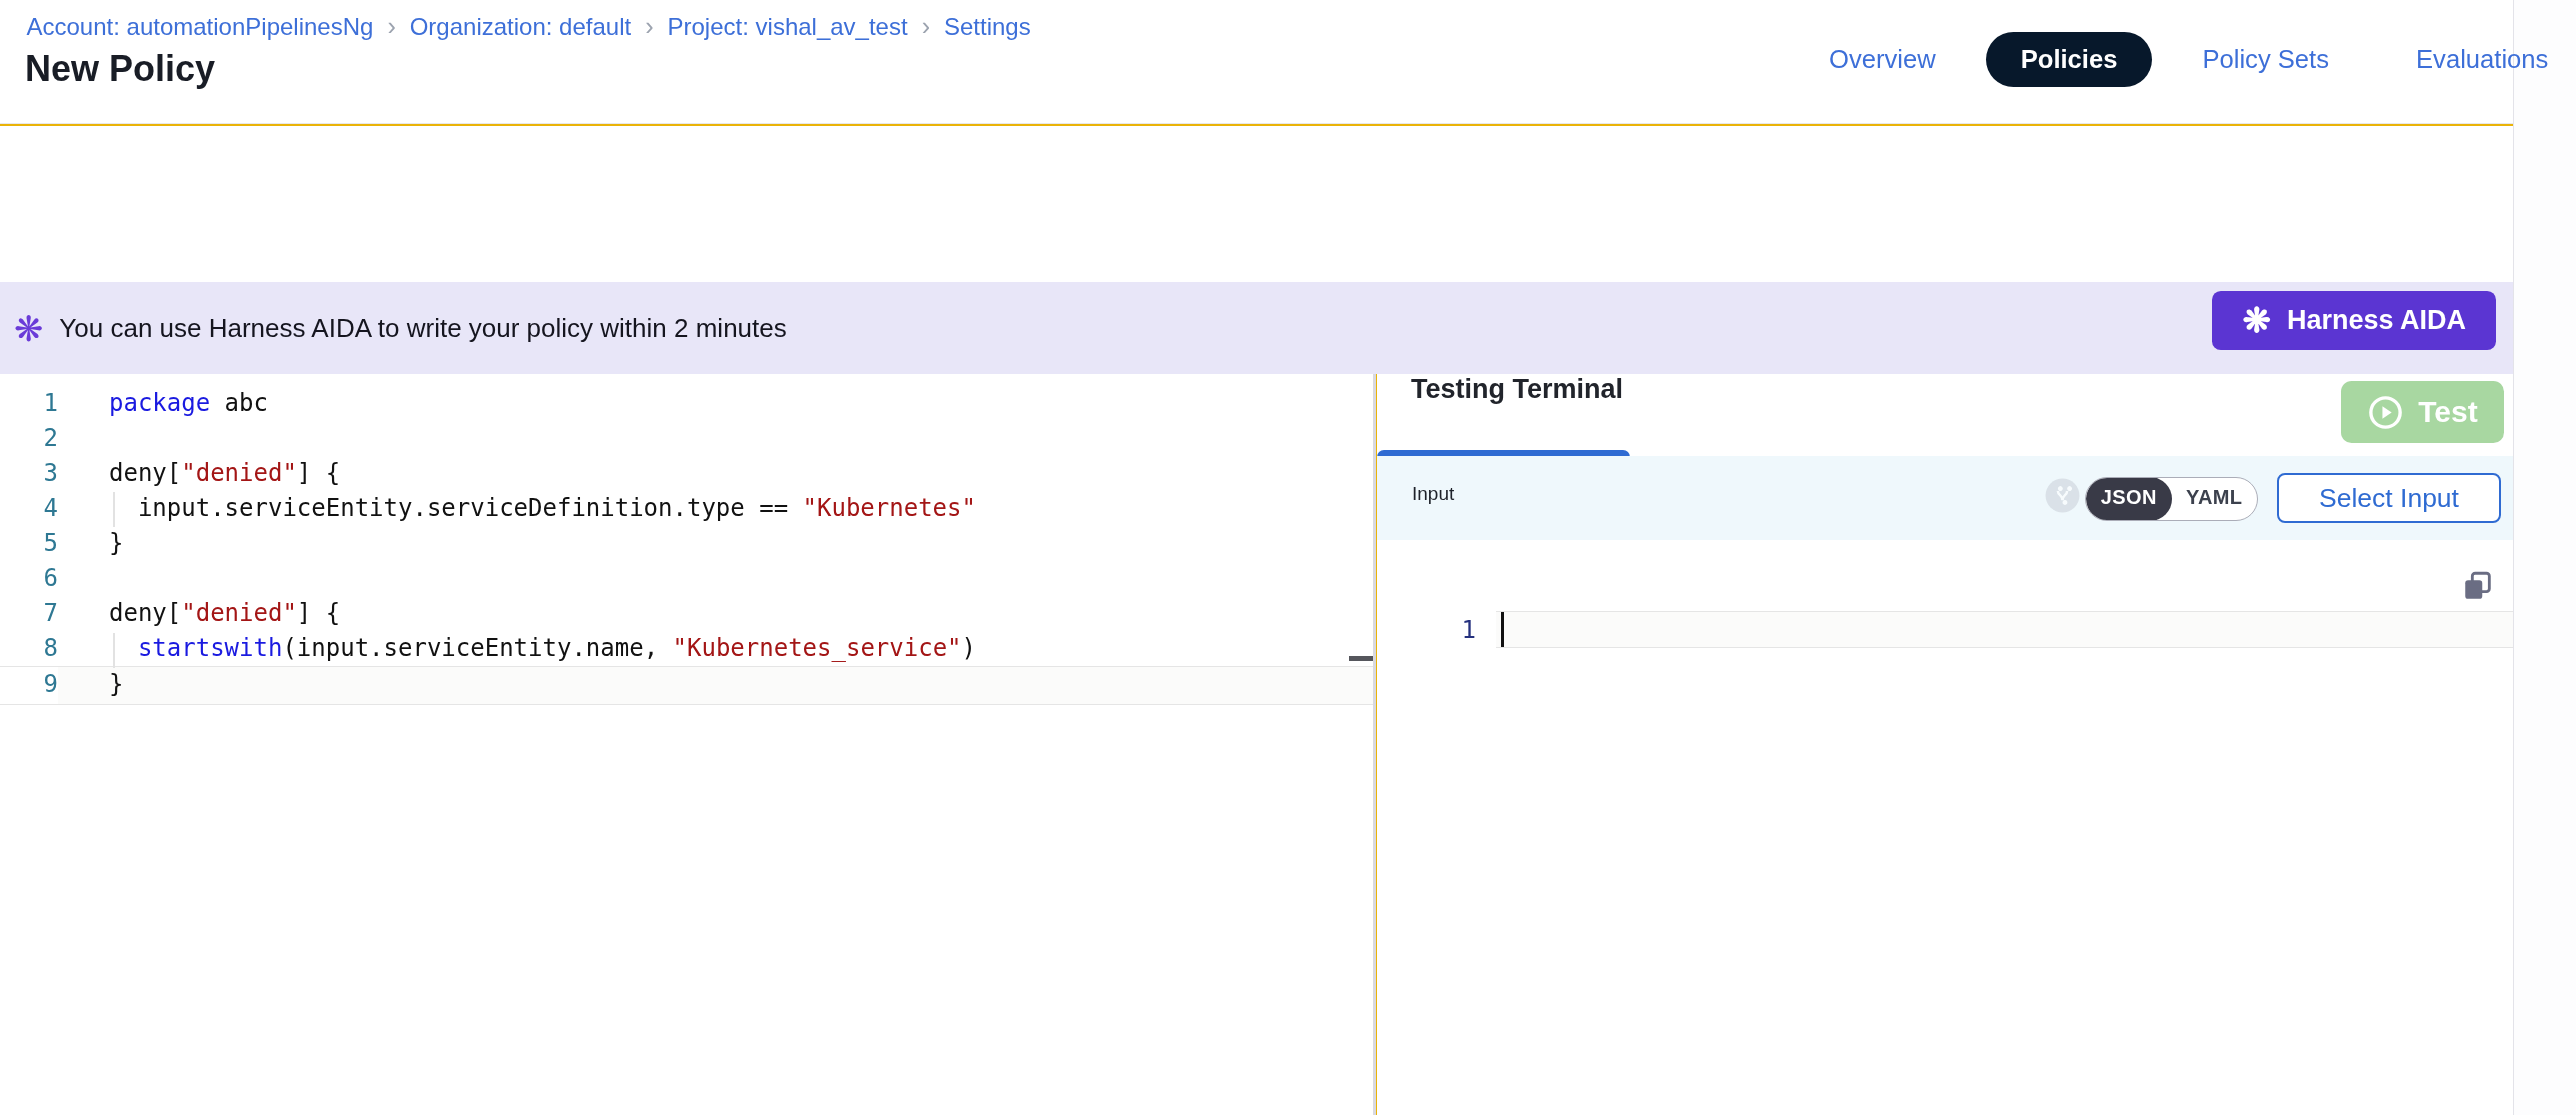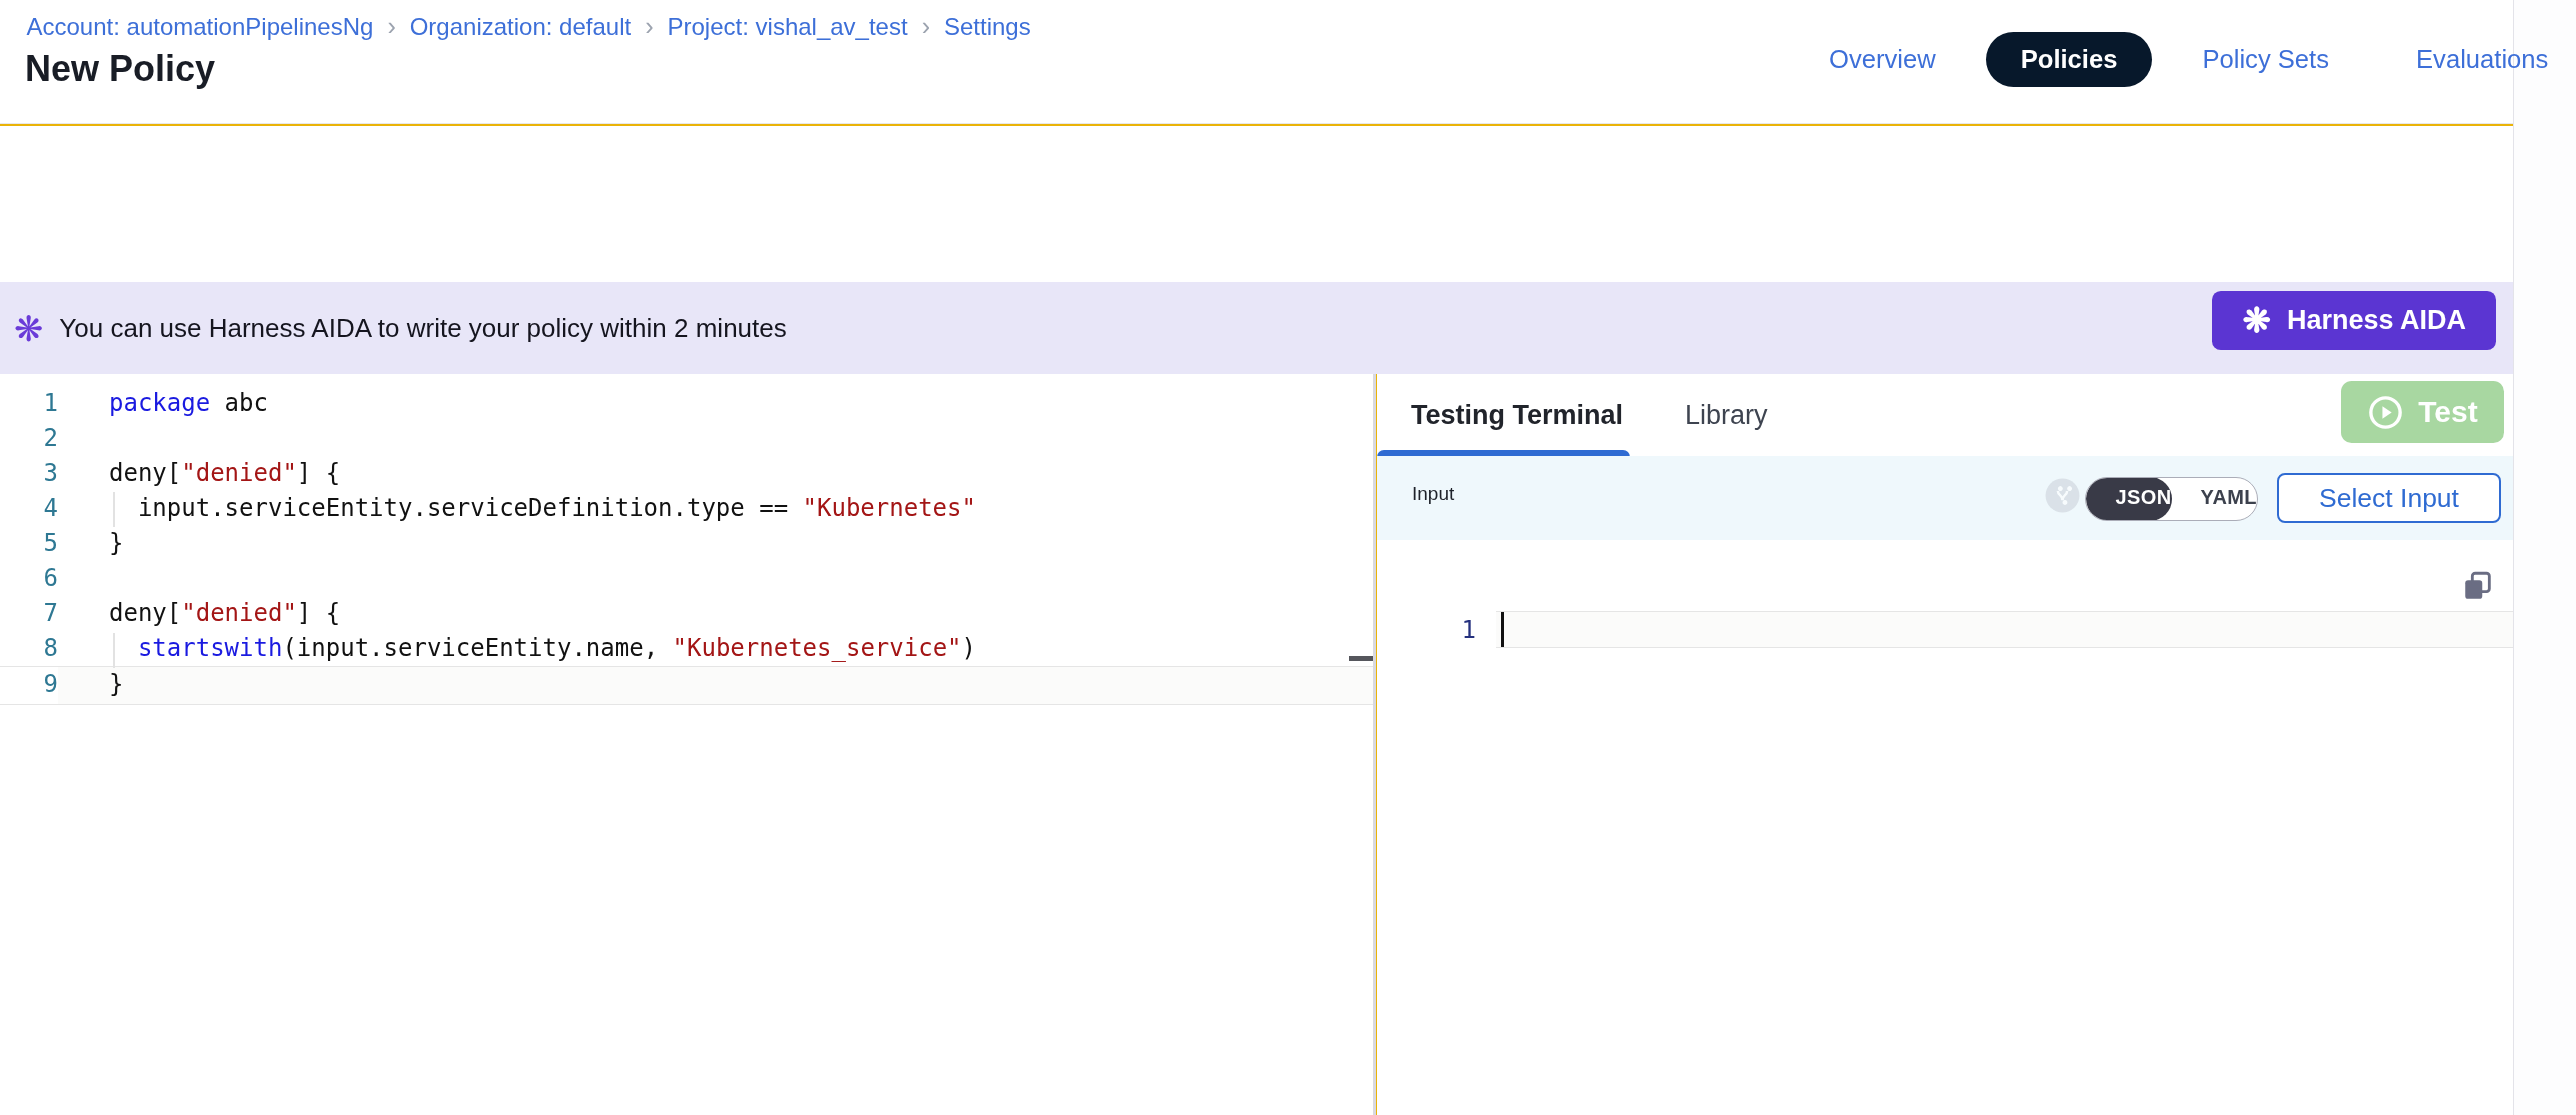--- a/index.html
+++ b/index.html
@@ -58,38 +58,38 @@
     height:39px; line-height:35px; }
   .code-row.active-line .code-gutter { background:#fff; }
   .seg-keyword { color:#1a1ae0; }
   .seg-string { color:#a31515; }
   .seg-plain { color:#111; }
   .indent-guide { position:absolute; left:113px; top:374px; width:1.8px; background:#e2e2e2; }
   .overview-dash { position:absolute; left:1349px; top:656px; width:25px; height:5.3px; background:#55565c; }
 
   
   .terminal-panel { position:absolute; left:1377px; top:374px; width:1136px; height:742px; background:#fff; }
-  .terminal-tabs { position:absolute; left:34px; top:0; height:82px; display:flex; gap:62px; align-items:center; }
+  .terminal-tabs { position:absolute; left:34px; top:0; height:82px; display:flex; gap:62px; align-items:center;flex-direction:column; }
   .terminal-tab { font-size:27px; color:#3e4450; cursor:pointer; white-space:nowrap; }
   .terminal-tab.active { font-weight:bold; color:#21242b; }
   .tab-underline { position:absolute; left:0; top:76px; width:253px; height:7px;
     background:#2f6bd2; border-radius:7px 7px 0 0; }
   .test-btn { position:absolute; right:8.8px; top:7px; height:62px; padding:0 26.5px;
     background:#a8d7a1; border:none; border-radius:10.6px; color:#fff; font-size:30px;
     font-weight:bold; font-family:"Liberation Sans",sans-serif; display:flex;
     align-items:center; gap:14px; cursor:default; }
 
   .input-strip { position:absolute; left:0; top:82px; width:1136px; height:84px;
     background:#eff8fc; }
   .input-label { position:absolute; left:35px; top:26.5px; font-size:19px; color:#1e222a; }
   .history-icon { position:absolute; left:667px; top:21px; opacity:0.55; }
   .format-toggle { position:absolute; left:708px; top:21px; width:173px; height:44px;
     background:#fff; border:1.8px solid #abadb8; border-radius:24px; display:flex;
     align-items:center; overflow:hidden; cursor:pointer; }
-  .toggle-opt { flex:1; text-align:right; font-size:20px; font-weight:bold; color:#3c414d;
+  .toggle-opt { flex:1; text-align:center; font-size:20px; font-weight:bold; color:#3c414d;
     height:44px; line-height:41px; letter-spacing:0.4px; }
   .toggle-opt.selected { background:#393a47; color:#fff; border-radius:24px; }
   .select-input-btn { position:absolute; left:900px; top:17px; width:224px; height:50px;
     border:2.2px solid #2f6bd2; border-radius:8px; background:#fff; color:#2f6bd2;
     font-size:26.5px; font-family:"Liberation Sans",sans-serif; cursor:pointer; }
 
   .input-editor { position:absolute; left:0; top:166px; width:1136px; height:576px; background:#fff;
     font-family:"DejaVu Sans Mono", monospace; font-size:24px; }
   .copy-icon { position:absolute; left:1084px; top:29px; cursor:pointer; }
   .input-row { position:absolute; left:119px; top:71px; width:1017px; height:37px;

